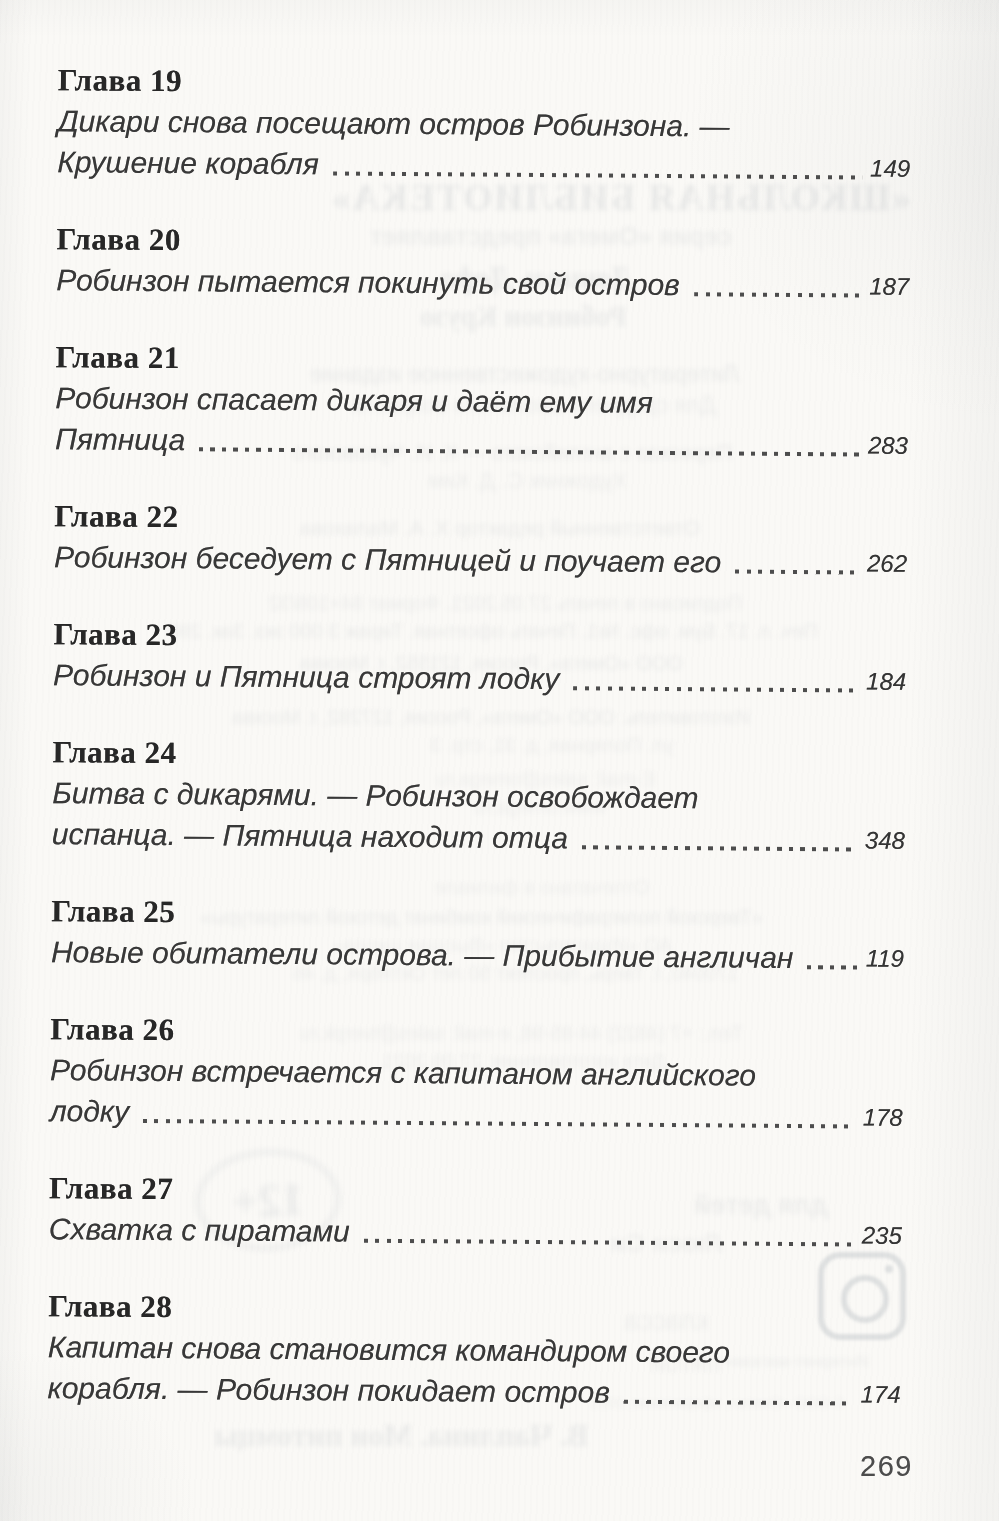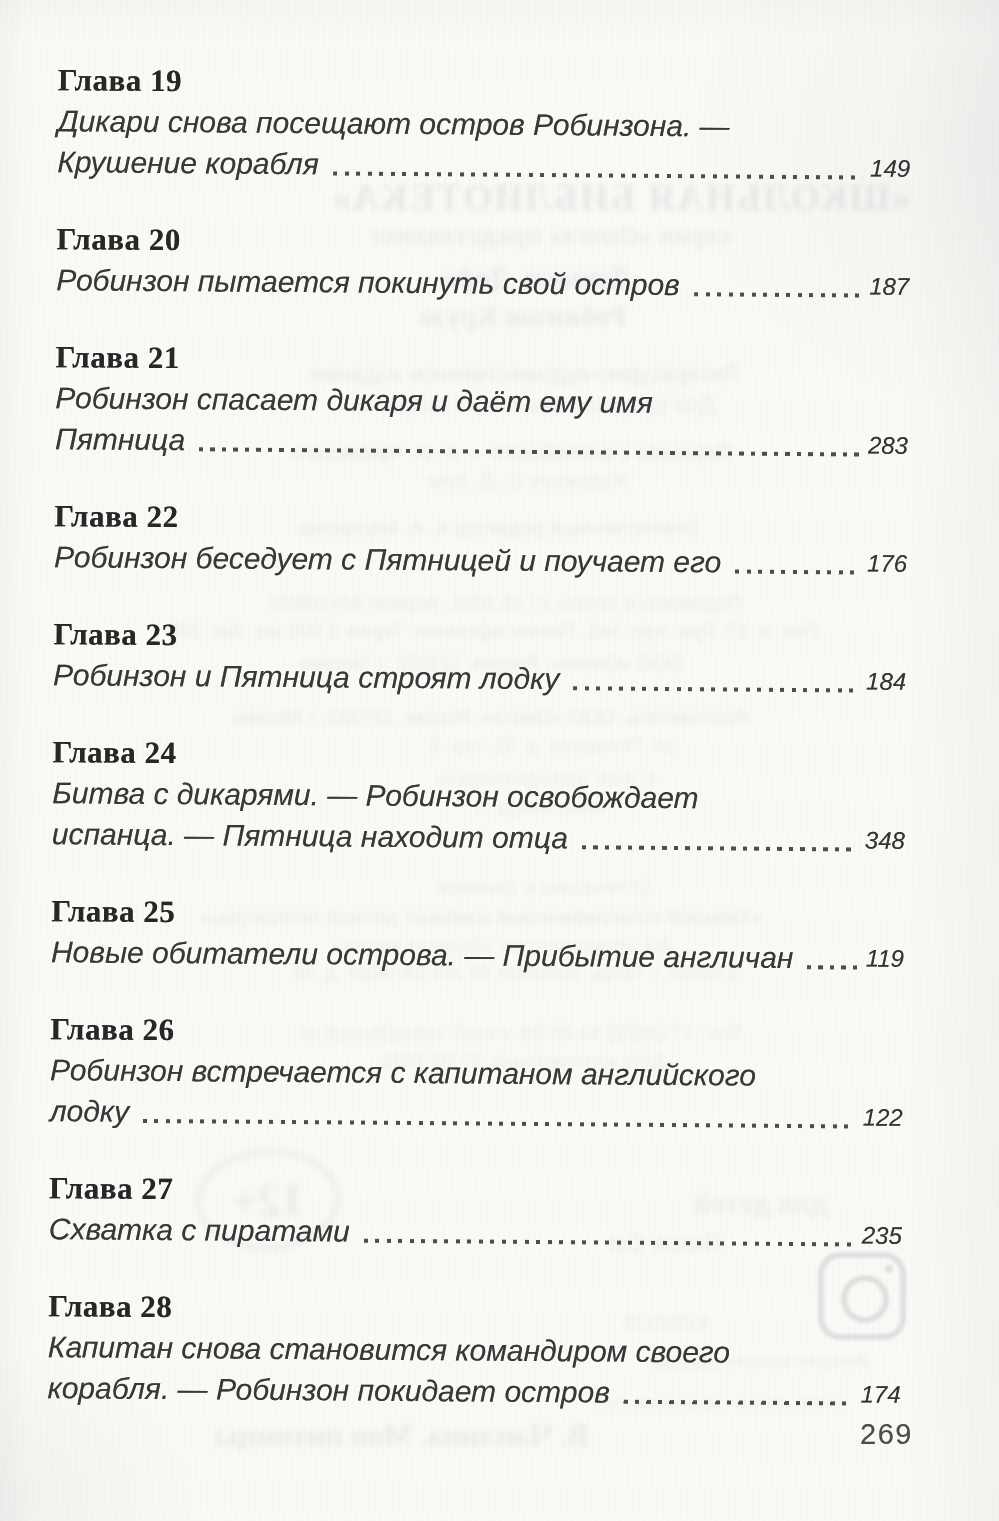--- a/index.html
+++ b/index.html
@@ -64,21 +64,21 @@
     text-shadow:0 0 0.5px rgba(55,55,55,0.6);
   }
   .toc-line .txt{white-space:pre;}
   .leader{flex:1 1 auto;min-width:26px;position:relative;height:41px;margin:0 8px 0 12px;}
   .leader::before{
     content:"";position:absolute;left:2px;right:0;bottom:9px;height:4px;
     background:repeating-linear-gradient(90deg,#4d4d4d 0 4.2px,rgba(0,0,0,0) 4.2px 11.5px);
   }
   .pagenum{font-style:italic;font-size:24px;color:#343434;}
   .folio{
-    position:absolute;top:1418px;right:86px;
+    position:absolute;top:1450px;right:86px;
     font-size:29px;letter-spacing:1.5px;color:#4c4c4c;
     text-shadow:0 0 0.5px rgba(70,70,70,0.5);
     text-align:right;
   }
 </style>
 </head>
 <body>
 
 <div class="page">
 
@@ -145,21 +145,21 @@
           <span class="txt">Пятница</span>
           <span class="leader"></span>
           <span class="pagenum">283</span>
         </div>
       </div>
       <div class="entry">
         <div class="chapter">Глава 22</div>
         <div class="toc-line">
           <span class="txt">Робинзон беседует с Пятницей и поучает его</span>
           <span class="leader"></span>
-          <span class="pagenum">176</span>
+          <span class="pagenum">262</span>
         </div>
       </div>
       <div class="entry">
         <div class="chapter">Глава 23</div>
         <div class="toc-line">
           <span class="txt">Робинзон и Пятница строят лодку</span>
           <span class="leader"></span>
           <span class="pagenum">184</span>
         </div>
       </div>
@@ -183,21 +183,21 @@
         </div>
       </div>
       <div class="entry">
         <div class="chapter">Глава 26</div>
         <div class="toc-line">
           <span class="txt">Робинзон встречается с капитаном английского</span>
         </div>
         <div class="toc-line">
           <span class="txt">лодку</span>
           <span class="leader"></span>
-          <span class="pagenum">122</span>
+          <span class="pagenum">178</span>
         </div>
       </div>
       <div class="entry">
         <div class="chapter">Глава 27</div>
         <div class="toc-line">
           <span class="txt">Схватка с пиратами</span>
           <span class="leader"></span>
           <span class="pagenum">235</span>
         </div>
       </div>

